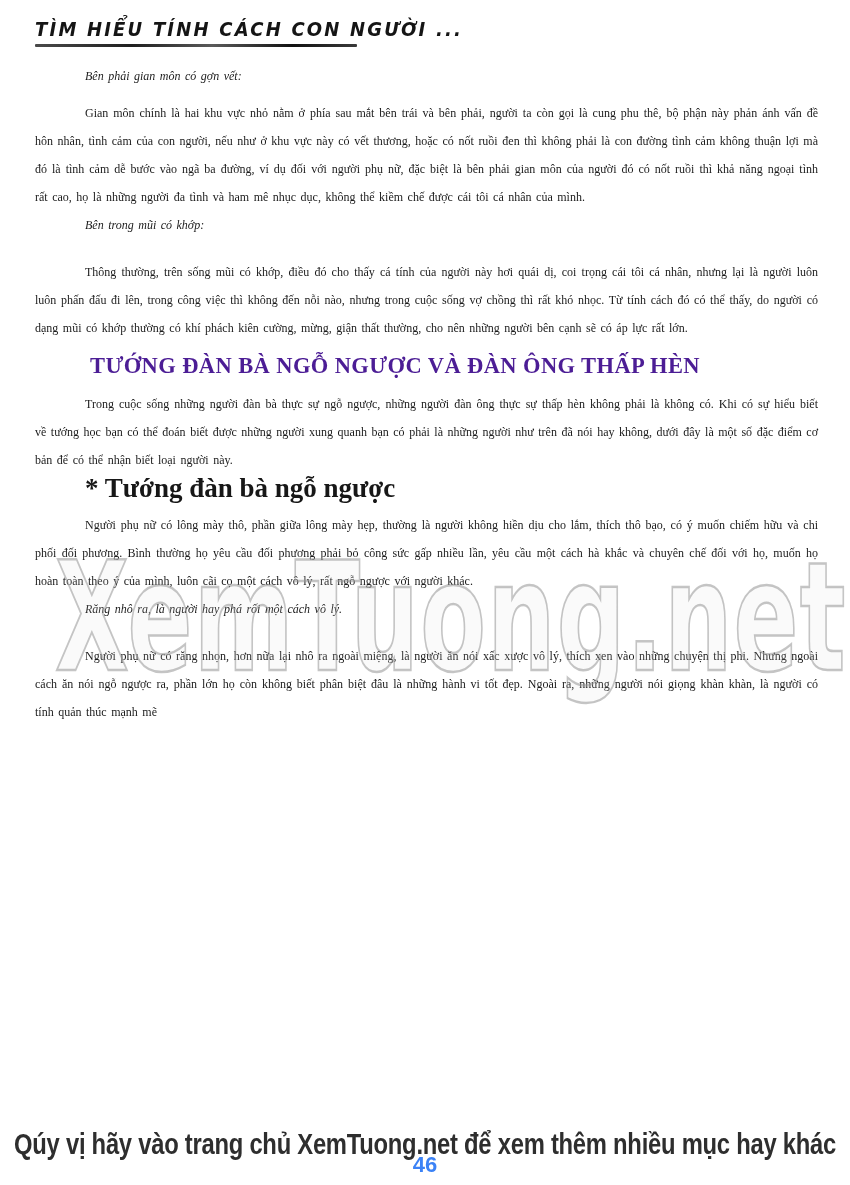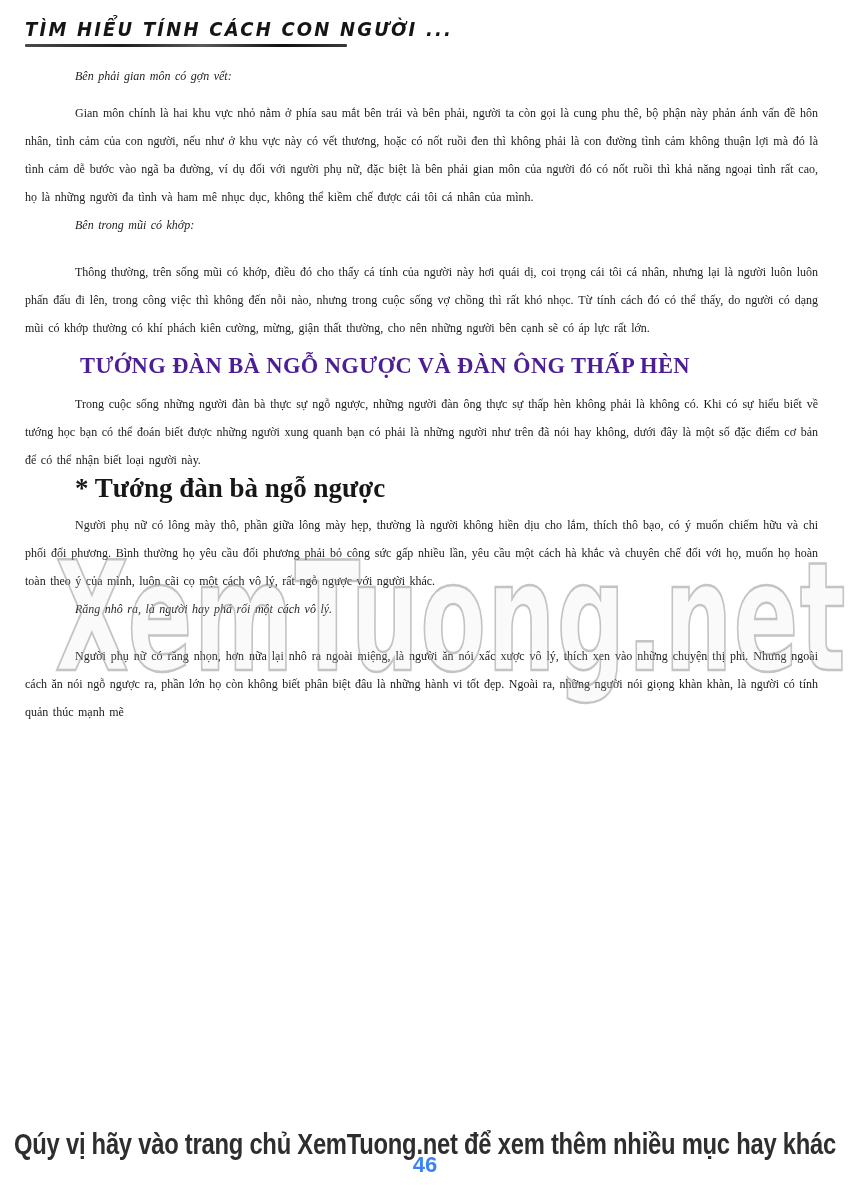--- a/index.html
+++ b/index.html
@@ -7,21 +7,21 @@
     background: #ffffff;
     width: 850px; height: 1185px;
     overflow: hidden;
   }
   .page {
     position: relative;
     width: 850px; height: 1185px;
     background: #ffffff;
     color: var(--ink, #1c1c1c);
     box-sizing: border-box;
-    padding: 18px 32px 0 25px;
+    padding: 18px 32px 0 35px;
     font-family: "Liberation Serif", serif;
   }
   
   .running-head {
     font-family: "DejaVu Sans", sans-serif;
     font-style: italic;
     font-weight: bold;
     font-size: 18px;
     letter-spacing: 2.2px;
     color: #151515;

